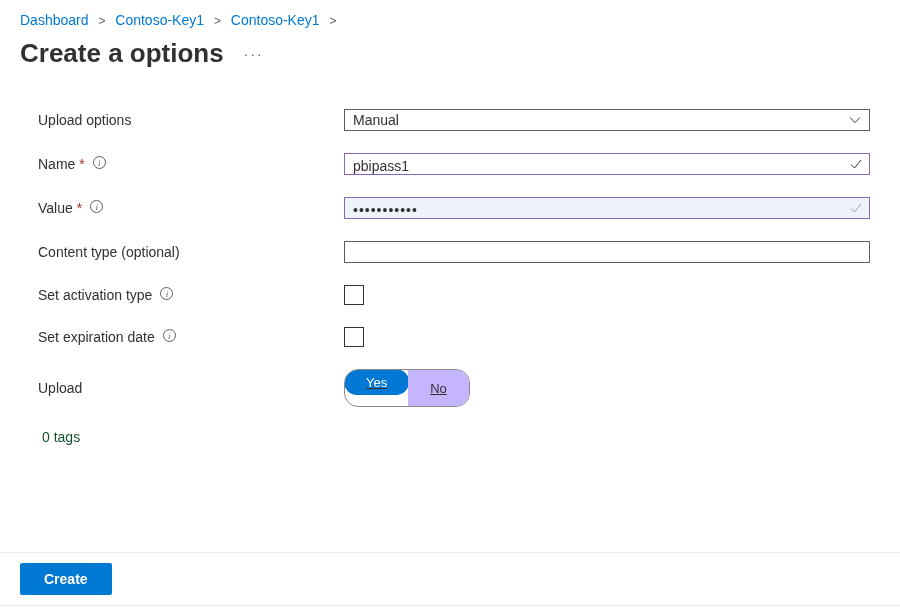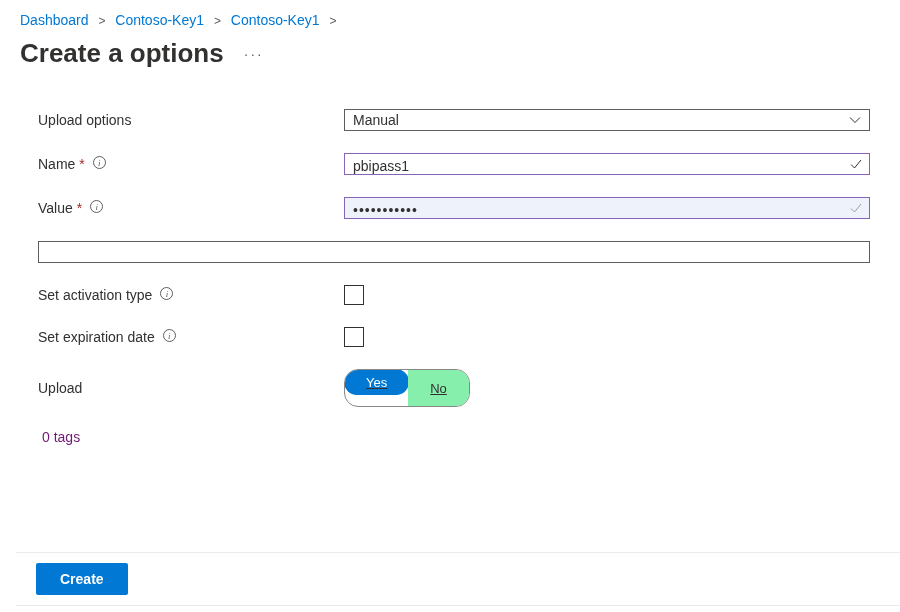--- a/index.html
+++ b/index.html
@@ -125,40 +125,40 @@
       height: 38px;
       text-decoration: underline;
     }
     .toggle-opt {
       padding: 0 22px;
       display: flex;
       align-items: center;
       justify-content: center;
       font-size: 13px;
       cursor: pointer;
-      background: #86efac;
+      background: #c4b5fd;
       color: #323130;
     }
     .toggle-opt.active {
       background: #0078d4;
       color: #fff;
       border-radius: 14px;
       margin: -1px;
       height: 26px;
       padding: 0 22px;
     }
     .tags-link {
-      color: #701a75;
+      color: #14532d;
       cursor: pointer;
       font-size: 14px;
       padding-left: 4px;
     }
     .footer {
       position: absolute;
-      left: 16px;
+      left: 0;
       right: 0;
       bottom: 6px;
       border-top: 1px solid #edebe9;
       border-bottom: 1px solid #edebe9;
       padding: 10px 20px;
       background: #fff;
     }
     .create-btn {
       background: #0078d4;
       color: #fff;
@@ -235,20 +235,23 @@
         <span class="check">
           <svg width="14" height="14" viewBox="0 0 14 14">
               <path d="M2 7.5 L5.5 11 L12 3" stroke="#a19f9d" stroke-width="1" fill="none"></path>
             </svg>
         </span>
       </div>
     </div>
   </div>
 
   <div class="row">
+    <div class="label-col">
+      <span>Content type (optional)</span>
+    </div>
     <div class="control-col">
       <div class="text-input">
         <input type="text" value="" style="">
       </div>
     </div>
   </div>
 
   <div class="row">
     <div class="label-col">
       <span>Set activation type</span>

